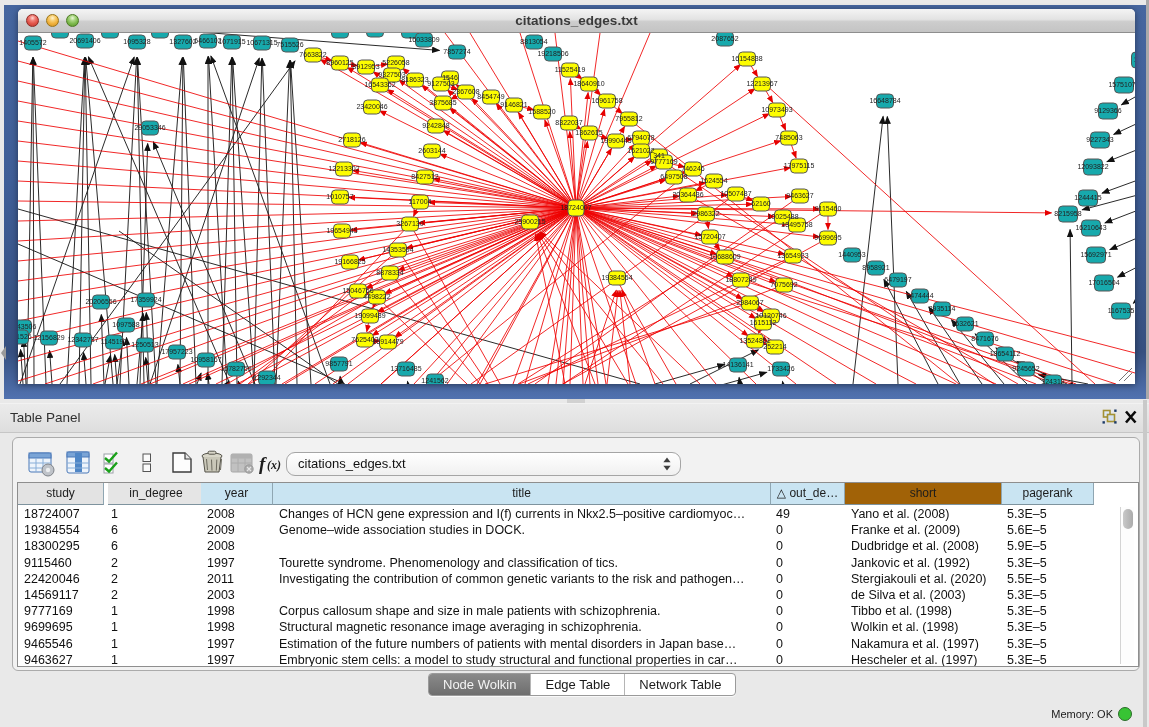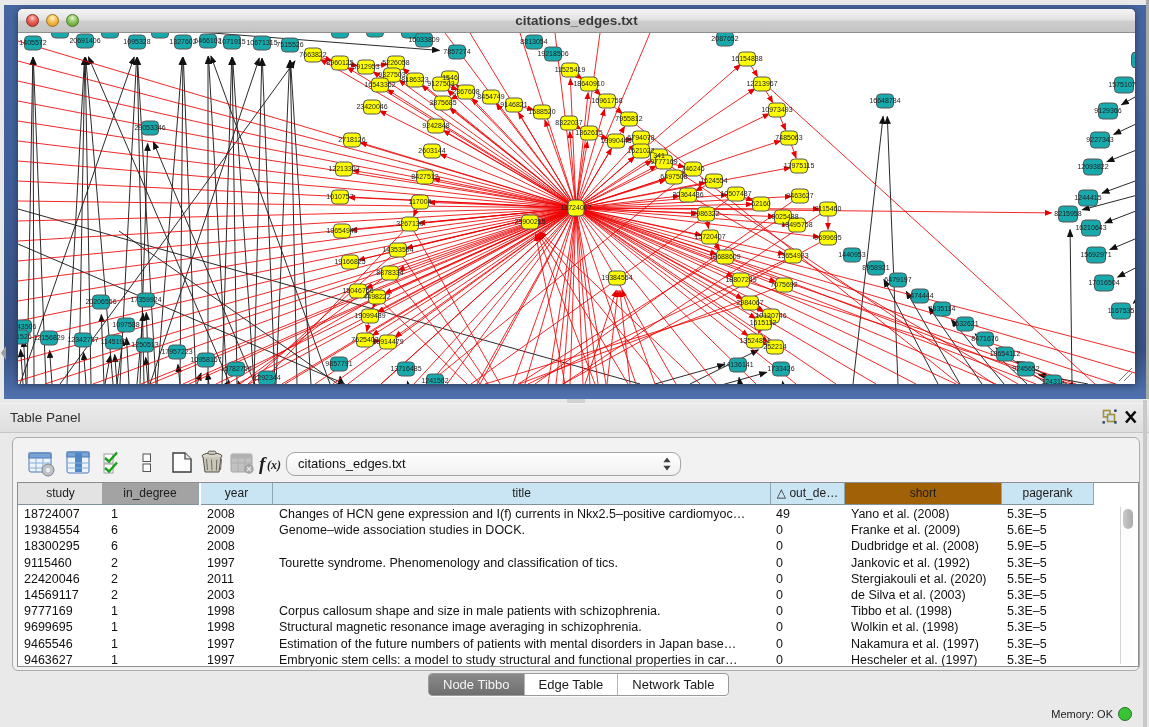--- a/index.html
+++ b/index.html
@@ -688,21 +688,21 @@
 </svg>
 <div style="position:absolute;left:273px;top:14px;width:393px;height:22px;border:1px solid #a5a5a5;border-radius:9px;background:linear-gradient(180deg,#ffffff,#f0f0f0);">
   <div style="position:absolute;left:11px;top:3px;font-size:13px;color:#111;">citations_edges.txt</div>
   <svg style="position:absolute;right:8px;top:4px" width="10" height="14">
         <path d="M5 0.5L8.6 5.2H1.4z" fill="#3e3e3e"></path>
         <path d="M5 13.5L8.6 8.8H1.4z" fill="#3e3e3e"></path>
       </svg>
 </div>
   <div id="tbl">
     <div class="hc" style="left:0px;width:85px;background:#e3e3e3">study</div>
-      <div class="hc" style="left:84px;width:96px;background:#a3a3a3">in_degree</div>
+      <div class="hc" style="left:90px;width:96px;background:#e5e5e5">in_degree</div>
       <div class="hc" style="left:183px;width:71px;background:#c9e4f2">year</div>
       <div class="hc" style="left:255px;width:497px;background:#c9e4f2">title</div>
       <div class="hc" style="left:753px;width:73px;background:#c9e4f2">△ out_de…</div>
       <div class="hc" style="left:827px;width:156px;background:#a16207">short</div>
       <div class="hc" style="left:984px;width:91px;background:#c9e4f2">pagerank</div>
       <div class="row" style="top:23.0px;left:0;width:1105px">
         <span class="c" style="left:6px">18724007</span>
         <span class="c" style="left:93px">1</span>
         <span class="c" style="left:189px">2008</span>
         <span class="c" style="left:261px">Changes of HCN gene expression and I(f) currents in Nkx2.5–positive cardiomyoc…</span>
@@ -733,20 +733,21 @@
         <span class="c" style="left:189px">1997</span>
         <span class="c" style="left:261px">Tourette syndrome. Phenomenology and classification of tics.</span>
         <span class="c" style="left:758px">0</span>
         <span class="c" style="left:833px">Jankovic et al. (1992)</span>
         <span class="c" style="left:989px">5.3E–5</span>
       </div>
       <div class="row" style="top:87.8px;left:0;width:1105px">
         <span class="c" style="left:6px">22420046</span>
         <span class="c" style="left:93px">2</span>
         <span class="c" style="left:189px">2011</span>
+        <span class="c" style="left:261px">Investigating the contribution of common genetic variants to the risk and pathogen…</span>
         <span class="c" style="left:758px">0</span>
         <span class="c" style="left:833px">Stergiakouli et al. (2020)</span>
         <span class="c" style="left:989px">5.5E–5</span>
       </div>
       <div class="row" style="top:104.0px;left:0;width:1105px">
         <span class="c" style="left:6px">14569117</span>
         <span class="c" style="left:93px">2</span>
         <span class="c" style="left:189px">2003</span>
         <span class="c" style="left:758px">0</span>
         <span class="c" style="left:833px">de Silva et al. (2003)</span>
@@ -787,21 +788,21 @@
         <span class="c" style="left:758px">0</span>
         <span class="c" style="left:833px">Hescheler et al. (1997)</span>
         <span class="c" style="left:989px">5.3E–5</span>
       </div>
     <div id="vscroll">
         <div id="thumb"></div>
       </div>
   </div>
 </div>
 <div id="tabs">
-    <div class="sel">Node Tibbo</div>
+    <div class="sel">Node Wolkin</div>
     <div class="sep"></div>
     <div>Edge Table</div>
     <div class="sep"></div>
     <div>Network Table</div>
   </div>
 <div id="mem">Memory: OK</div>
 <div id="memdot"></div>
 <div id="edge2"></div>
 
 </body></html>

